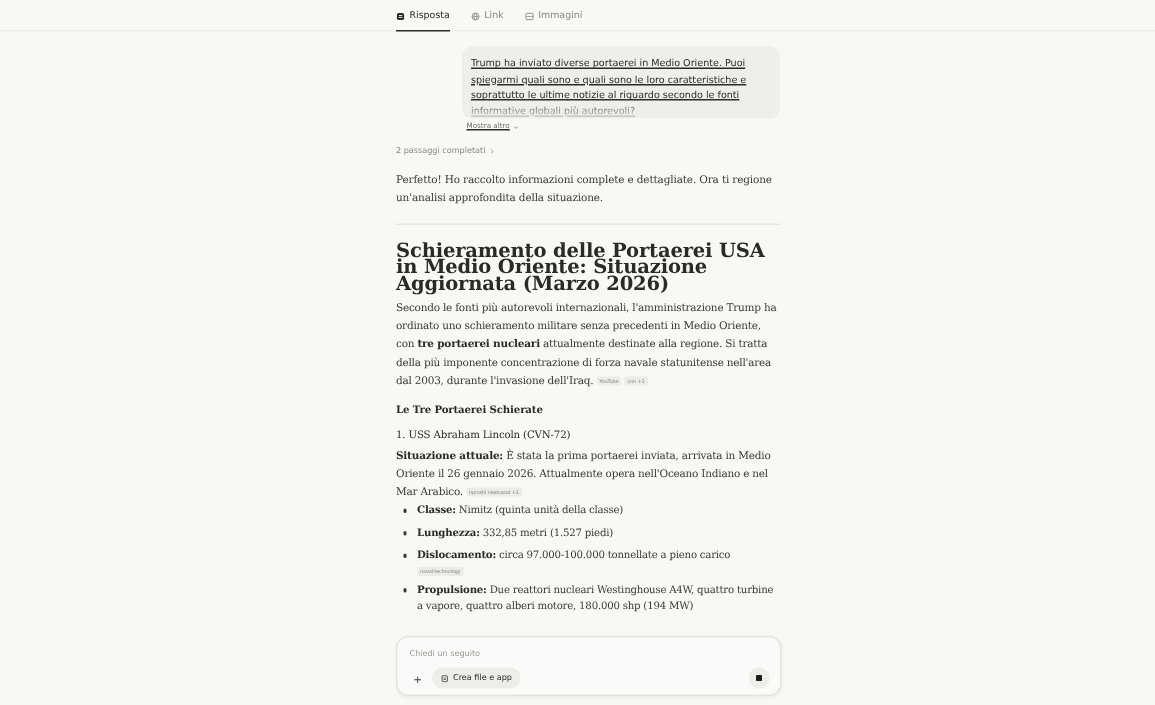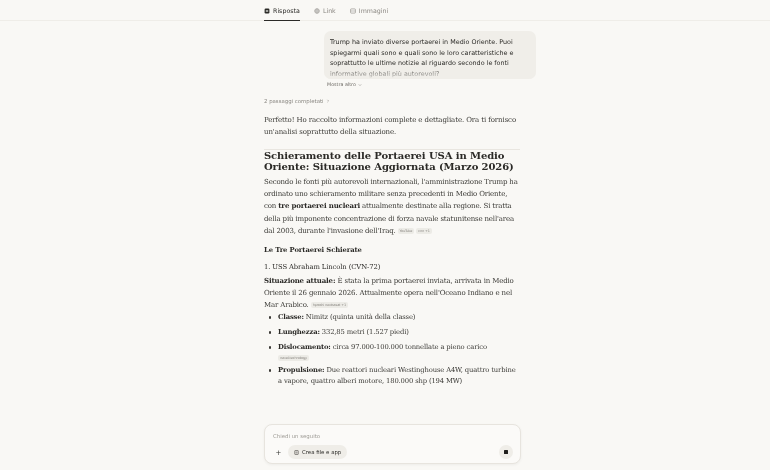--- a/index.html
+++ b/index.html
@@ -25,21 +25,21 @@
     }
     .tab.active { color: #2b2a27; }
     .tab.active::after {
       content: ""; position: absolute; left: 0; right: 0; bottom: 0;
       height: 1.2px; background: #2b2a27;
     }
     .tab-icon { width: 6px; height: 6px; display: inline-block; }
     .content {
       position: absolute; left: 264px; top: 21px; width: 256px;
     }
-    .query-wrap { position: relative; margin-top: 10px; margin-left: 60px; width: 212px; }
+    .query-wrap { position: relative; margin-top: 10px; margin-left: 44px; width: 212px; text-decoration: underline; }
     .query {
       background: #f0eee9; border-radius: 7px;
       padding: 6px 6px 3px 6px;
       font-size: 6.4px; line-height: 10.5px; color: #2b2a27;
       height: 48px; overflow: hidden; position: relative;
     }
     .query::after {
       content: ""; position: absolute; left: 0; right: 0; bottom: 0; height: 12px;
       background: linear-gradient(rgba(240,238,233,0), rgba(240,238,233,0.9));
     }
@@ -51,21 +51,21 @@
       font-size: 5.4px; color: #8a8782; margin-top: 11px;
       display: flex; align-items: center; gap: 2px; cursor: pointer;
     }
     .serif { font-family: "DejaVu Serif", serif; }
     .intro {
       font-size: 7px; line-height: 12px; margin-top: 10px; color: #3a3935;
       letter-spacing: -0.1px;
     }
     .divider { height: 1px; background: #e9e6e0; margin-top: 11px; }
     .h2 {
-      font-size: 10px; line-height: 11px; color: #2b2a27;
+      font-size: 13px; line-height: 11px; margin-top: 12px; color: #2b2a27;
       letter-spacing: -0.1px;
     }
     .para {
       font-size: 7px; line-height: 12.2px; margin-top: 4px; color: #3a3935;
       letter-spacing: -0.15px;
     }
     .para b { color: #2b2a27; font-weight: bold; }
     .chip {
       display: inline-block; background: #ecebe6; color: #8a8782;
       font-family: "DejaVu Sans", sans-serif;
@@ -160,21 +160,21 @@
     </div>
   </div>
 
   <div class="steps">
     <span>2 passaggi completati</span>
     <svg width="4" height="4" viewBox="0 0 10 10">
         <polyline points="3.5,2 6.5,5 3.5,8" fill="none" stroke="#8a8782" stroke-width="1.4"></polyline>
       </svg>
   </div>
 
-  <p class="intro serif">Perfetto! Ho raccolto informazioni complete e dettagliate. Ora ti fornisco un'analisi soprattutto della situazione.</p>
+  <p class="intro serif">Perfetto! Ho raccolto informazioni complete e dettagliate. Ora ti regione un'analisi approfondita della situazione.</p>
   <div class="divider"></div>
 
   <h2 class="h2 serif">Schieramento delle Portaerei USA in Medio Oriente: Situazione Aggiornata (Marzo 2026)</h2>
 
   <p class="para serif"><span>Secondo le fonti più autorevoli internazionali, l'amministrazione Trump ha ordinato uno schieramento militare senza precedenti in Medio Oriente, con </span><b>tre portaerei nucleari</b><span> attualmente destinate alla regione. Si tratta della più imponente concentrazione di forza navale statunitense nell'area dal 2003, durante l'invasione dell'Iraq.</span><span class="chip">YouTube</span><span class="chip">cnn +1</span></p>
 
   <h3 class="h3 serif">Le Tre Portaerei Schierate</h3>
   <h4 class="h4 serif">1. USS Abraham Lincoln (CVN-72)</h4>
 
   <p class="para serif"><b>Situazione attuale:</b><span> È stata la prima portaerei inviata, arrivata in Medio Oriente il 26 gennaio 2026. Attualmente opera nell'Oceano Indiano e nel Mar Arabico.</span><span class="chip">hproshi nextsasat +1</span></p>

